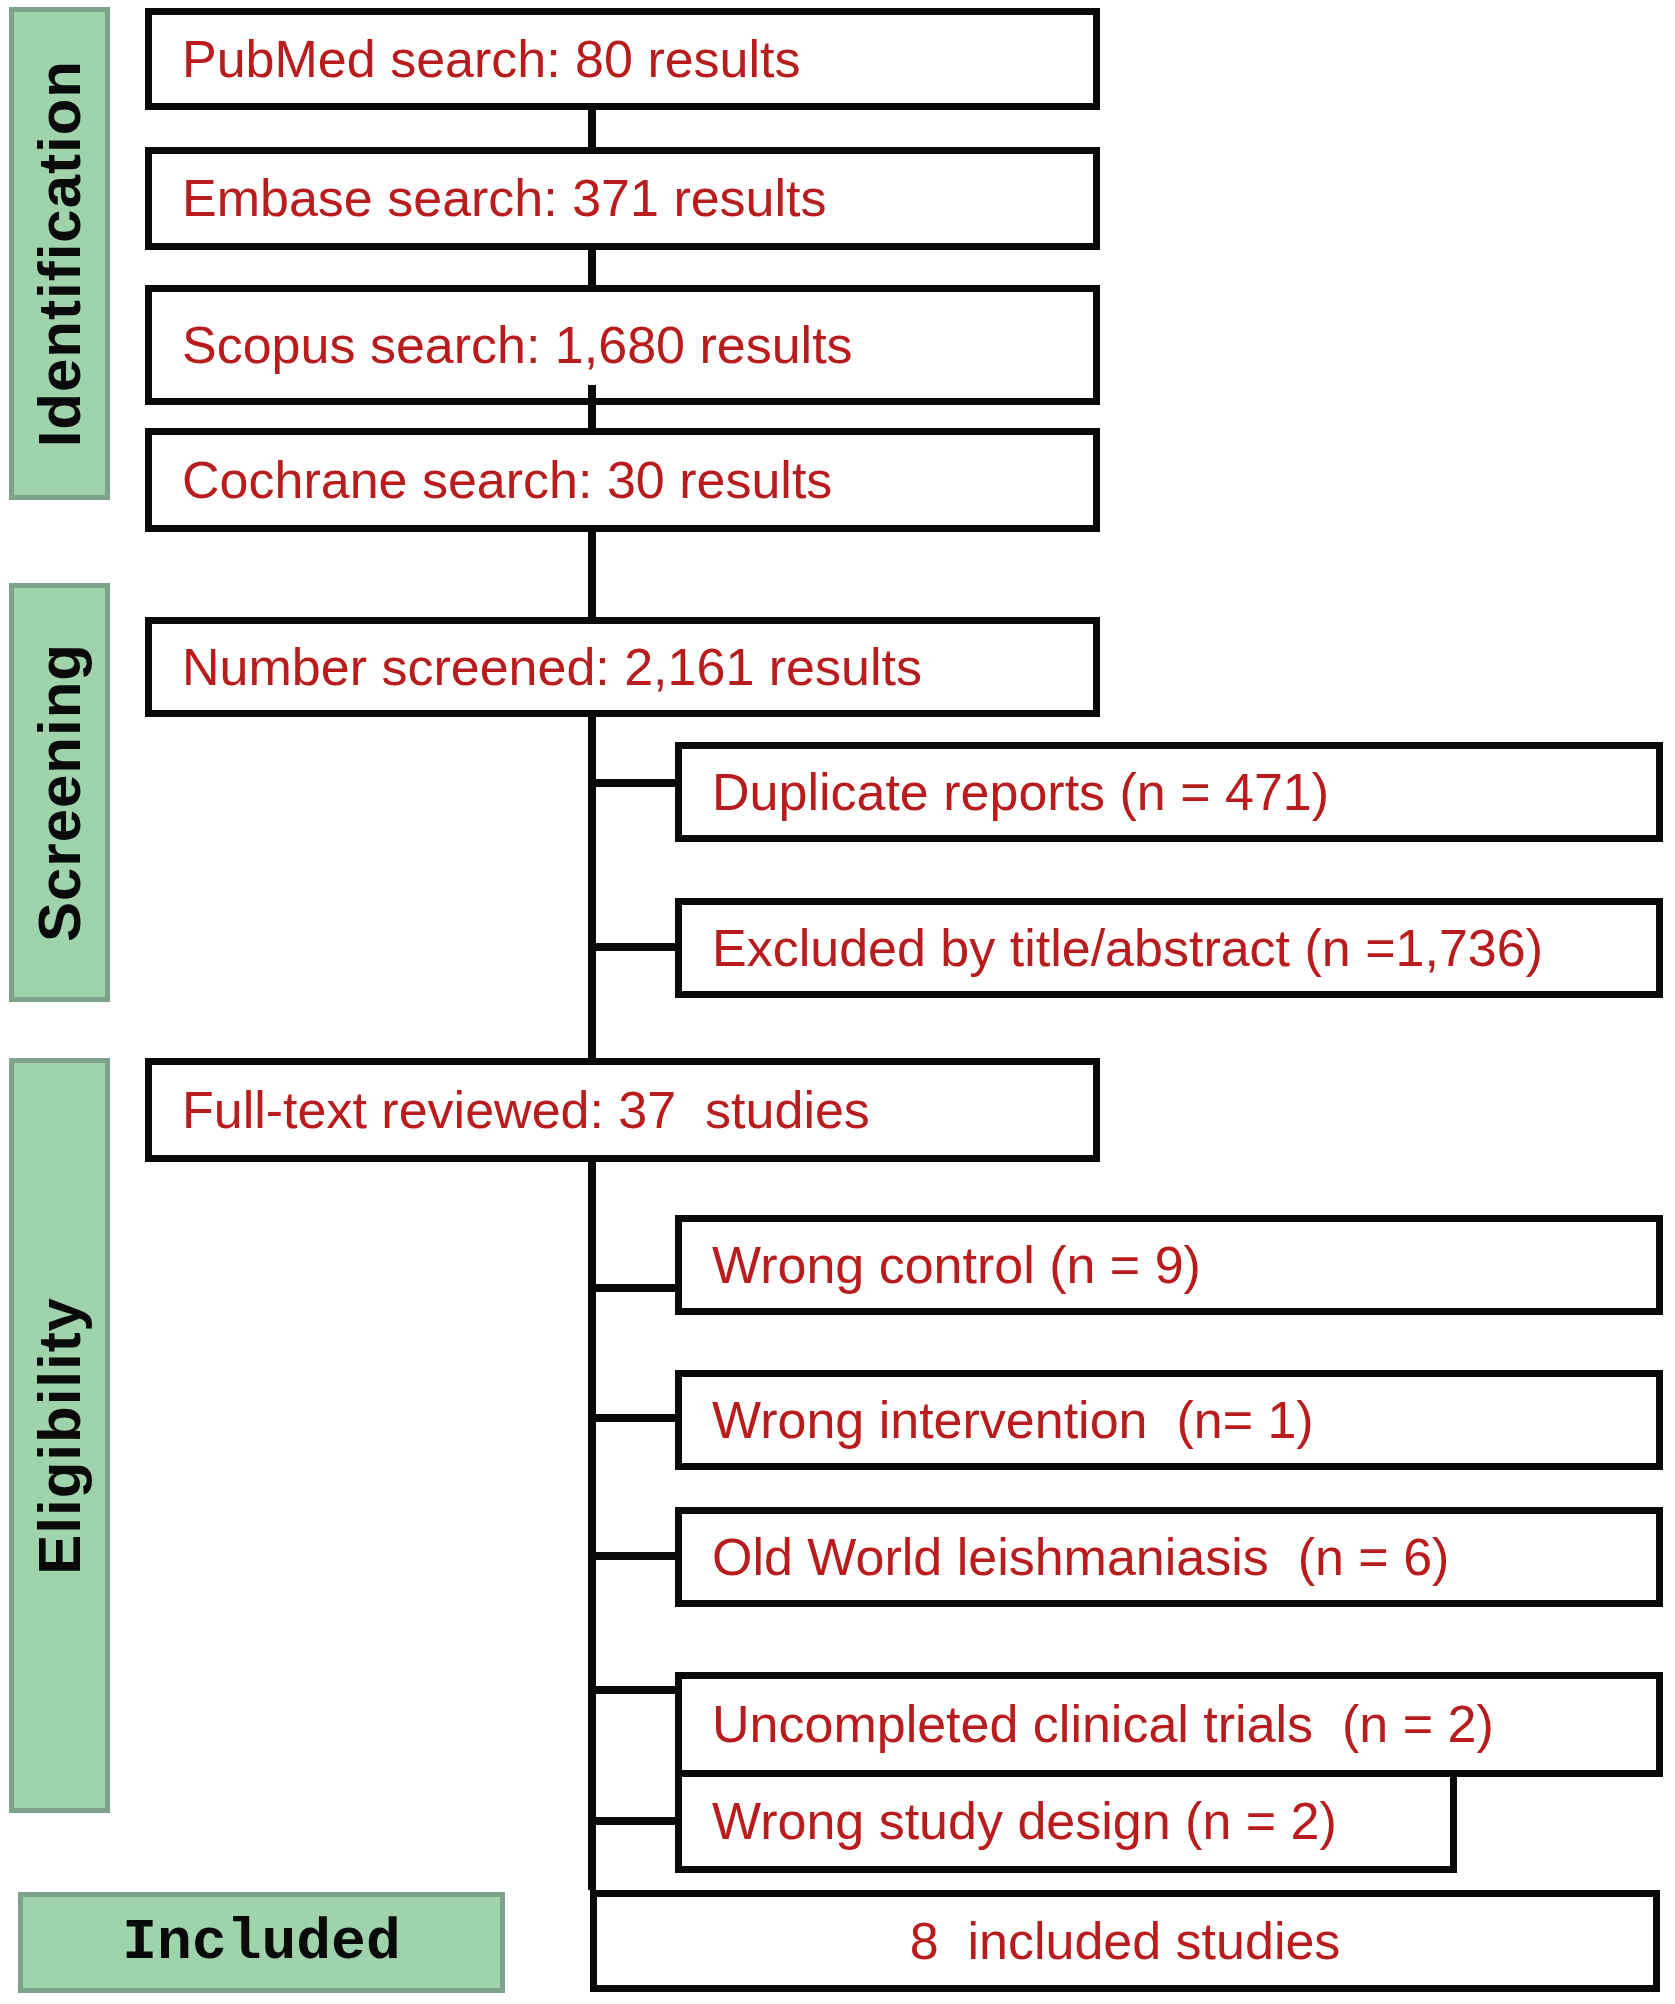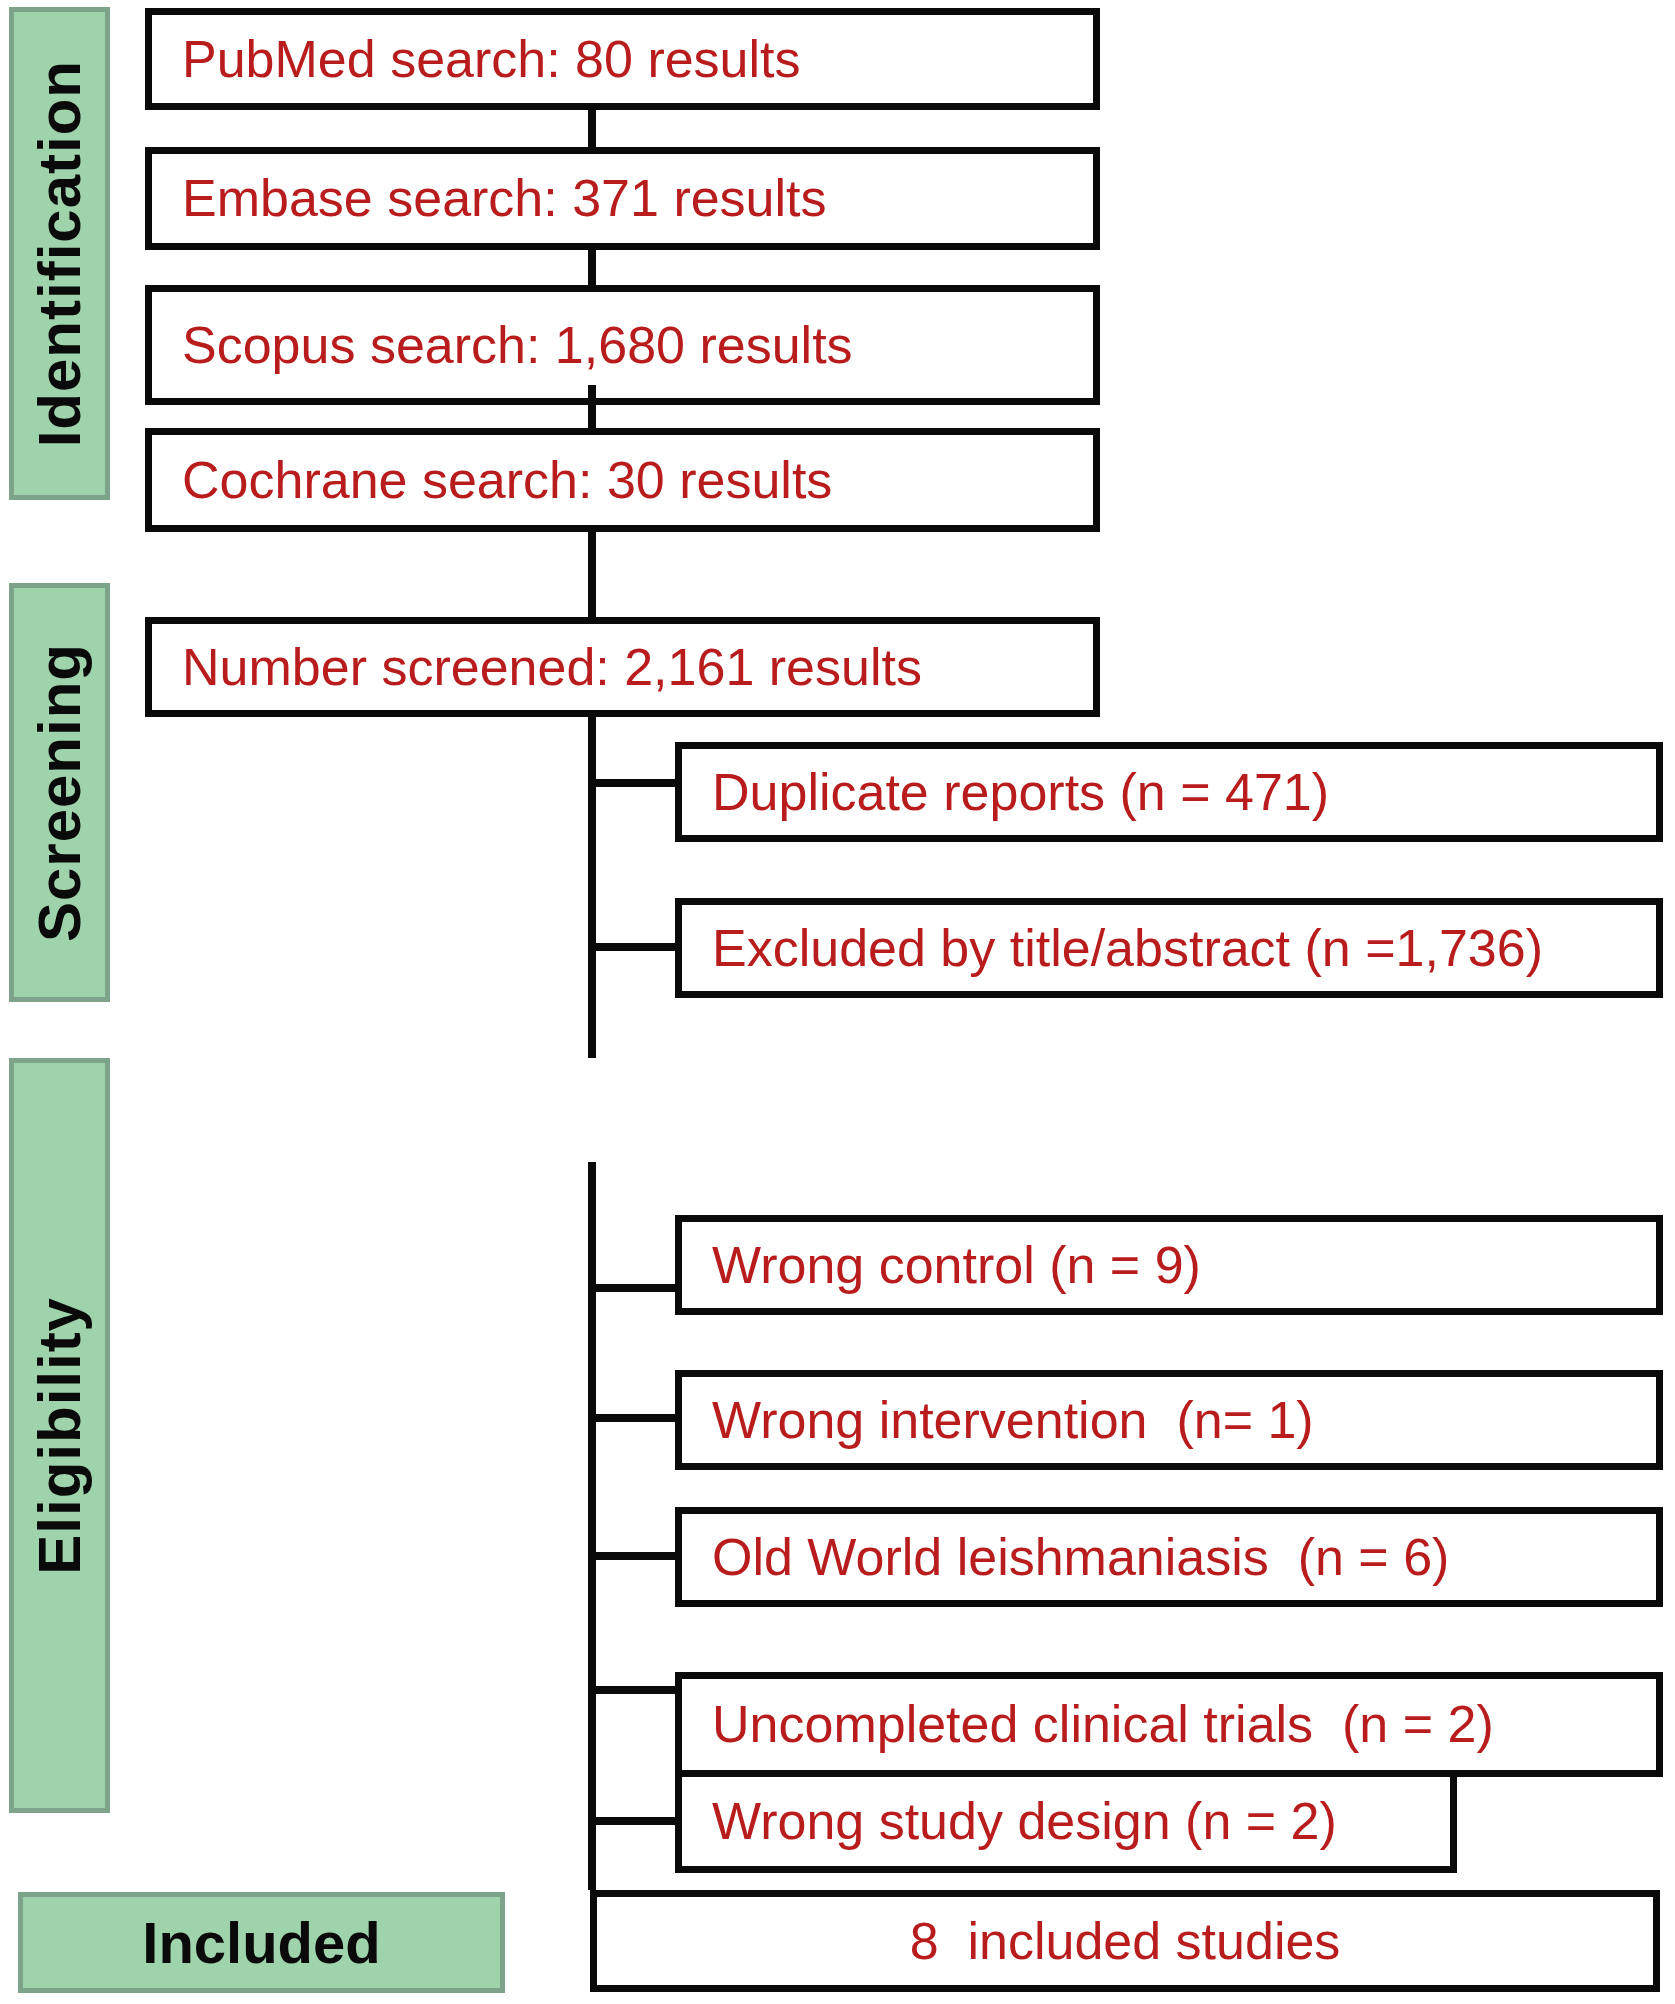--- a/index.html
+++ b/index.html
@@ -48,20 +48,21 @@
     font-size: 60px;
     color: #0a0a0a;
     letter-spacing: 1px;
     white-space: pre;
   }
   .stage-bar .hlabel {
     font-weight: bold;
     font-size: 58px;
     color: #0a0a0a;
     white-space: pre;
+    font-family: Liberation Mono, monospace;
   }
   .vline {
     position: absolute;
     width: 8px;
     background: var(--line-color, #0a0a0a);
   }
   .hline {
     position: absolute;
     height: 8px;
     background: var(--line-color, #0a0a0a);
@@ -91,20 +92,21 @@
   <div class="box" style="left:145px; top:8px; width:955px; height:102px;">PubMed search: 80 results</div>
 
   <div class="box" style="left:145px; top:147px; width:955px; height:103px;">Embase search: 371 results</div>
 
   <div class="box" style="left:145px; top:285px; width:955px; height:120px;">Scopus search: 1,680 results</div>
 
   <div class="box" style="left:145px; top:428px; width:955px; height:104px;">Cochrane search: 30 results</div>
 
   <div class="box" style="left:145px; top:617px; width:955px; height:100px;">Number screened: 2,161 results</div>
 
+  <div class="box" style="left:145px; top:1058px; width:955px; height:104px;">Full-text reviewed: 37  studies</div>
 
   <div class="box" style="left:675px; top:742px; width:988px; height:100px;">Duplicate reports (n = 471)</div>
 
   <div class="box" style="left:675px; top:898px; width:988px; height:100px;">Excluded by title/abstract (n =1,736)</div>
 
   <div class="box" style="left:675px; top:1215px; width:988px; height:100px;">Wrong control (n = 9)</div>
 
   <div class="box" style="left:675px; top:1370px; width:988px; height:100px;">Wrong intervention  (n= 1)</div>
 
   <div class="box" style="left:675px; top:1507px; width:988px; height:100px;">Old World leishmaniasis  (n = 6)</div>

